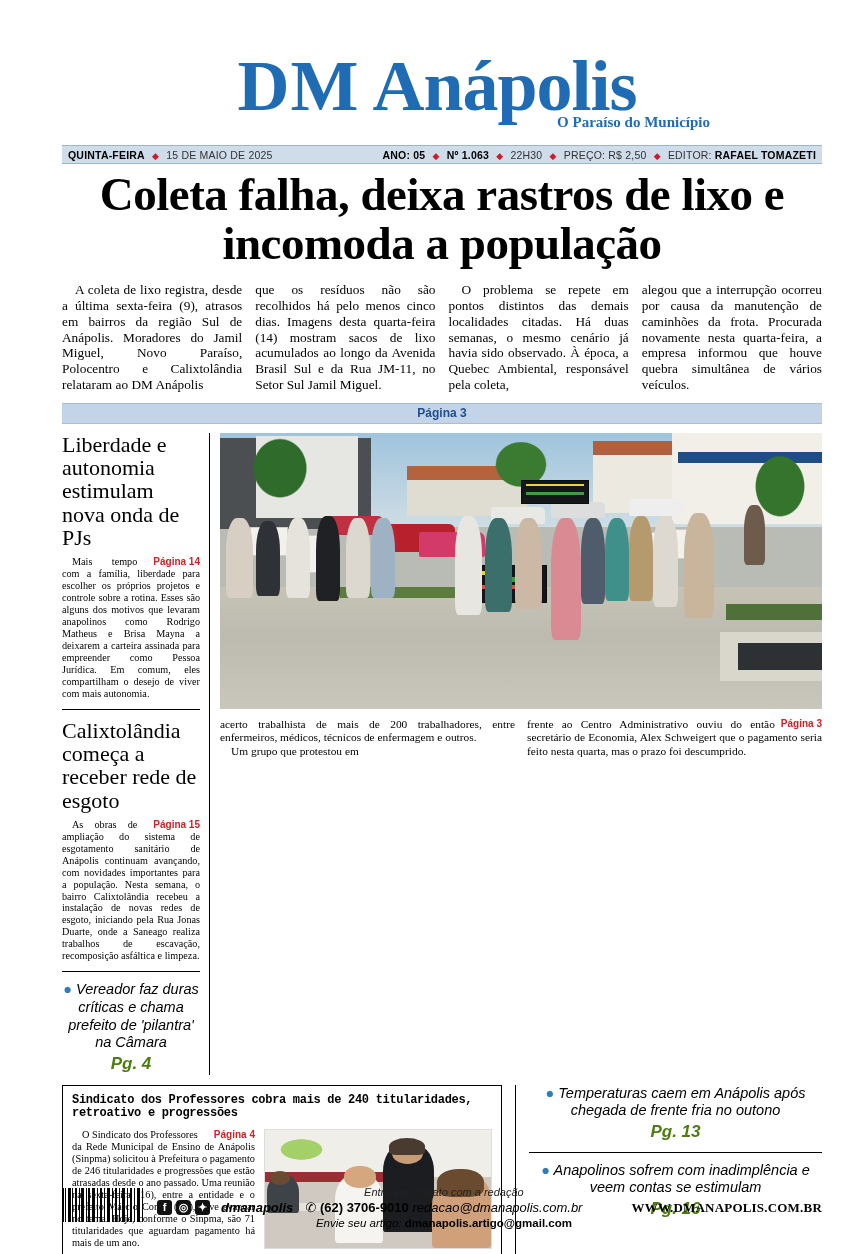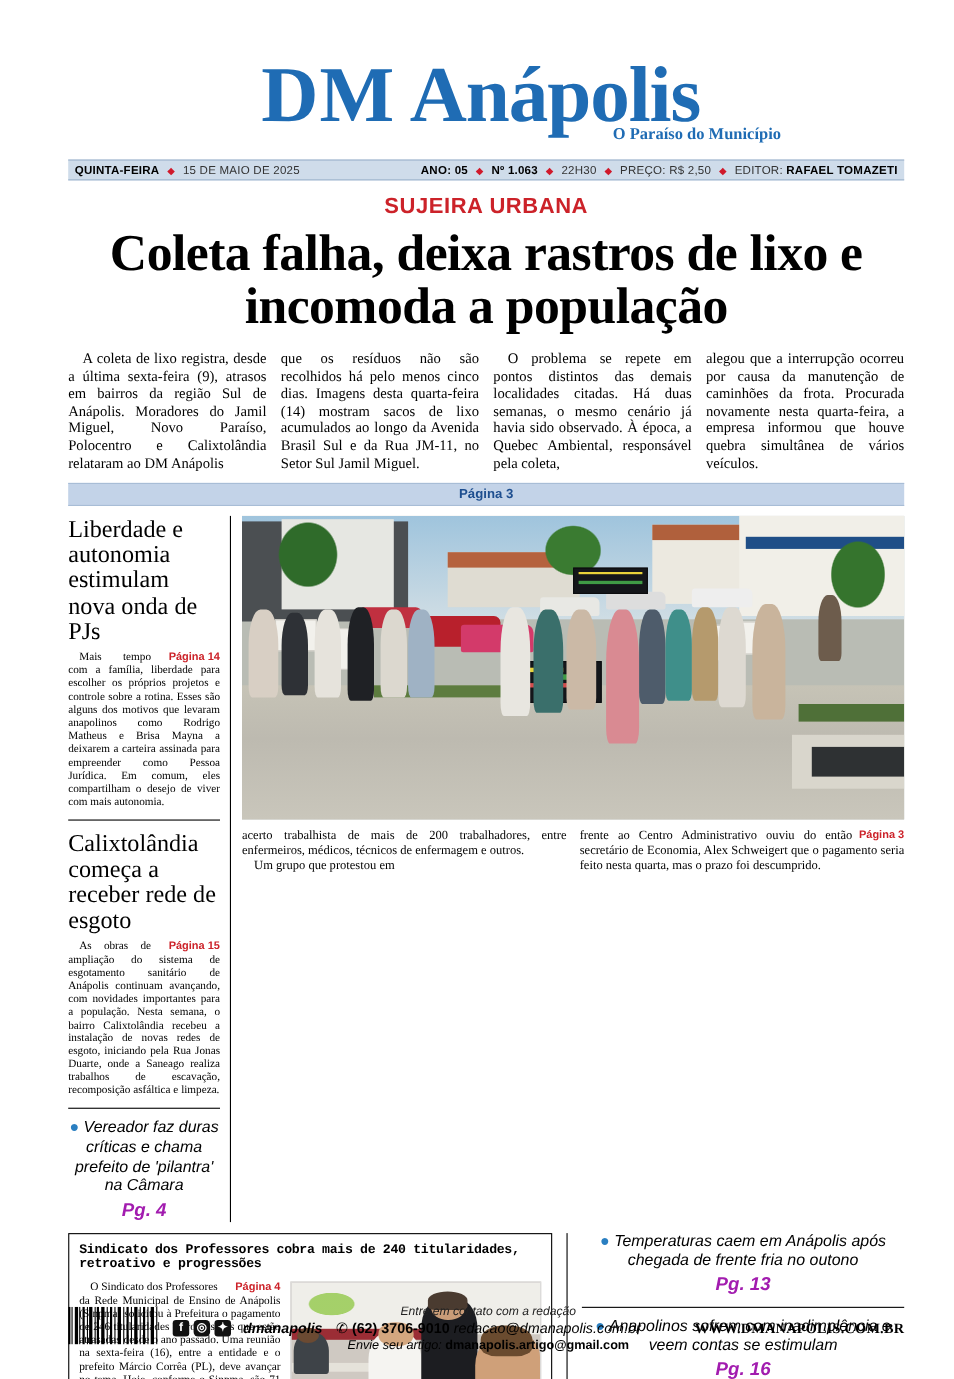--- a/index.html
+++ b/index.html
@@ -48,21 +48,21 @@
   p.small{margin:7px 0 0 0;font-family:"Liberation Serif",serif;font-size:10.2px;line-height:1.17;
           text-align:justify;text-indent:10px;hyphens:auto;}
   .pgref{font-family:"Liberation Sans",sans-serif;font-weight:bold;font-size:10px;color:#cc2229;
          float:right;margin-left:6px;}
 
   hr.thin{border:0;border-top:1px solid #000;margin:9px 0 9px 0;}
 
   .teaser{text-align:center;font-family:"Liberation Sans",sans-serif;font-style:italic;
           font-size:14.5px;line-height:1.22;color:#000;}
   .teaser .dot{color:#2a7fc1;font-style:normal;}
-  .teaser .pg{display:block;font-weight:bold;font-style:italic;color:#a21caf;font-size:17px;margin-top:2px;}
+  .teaser .pg{display:block;font-weight:bold;font-style:italic;color:#4d7c0f;font-size:17px;margin-top:2px;}
 
   
   .photo{position:relative;width:100%;height:276px;overflow:hidden;background:#b9bcb4;}
   .ph-sky{position:absolute;left:0;top:0;width:100%;height:34%;
           background:linear-gradient(#9fc4dd,#cfdde4);}
   .ph-bldgA{position:absolute;left:0;top:2%;width:25%;height:33%;background:#4b4f52;}
   .ph-bldgB{position:absolute;left:6%;top:1%;width:17%;height:30%;background:#e6e7e2;}
   .ph-bldgC{position:absolute;left:31%;top:12%;width:20%;height:18%;background:#dfdcd2;}
   .ph-roofC{position:absolute;left:31%;top:12%;width:20%;height:5%;background:#b5623e;}
   .ph-bldgD{position:absolute;left:62%;top:3%;width:20%;height:26%;background:#ece9e0;}
@@ -178,21 +178,20 @@
         <span>22H30</span>
         <span class="dia">◆</span>
         <span>PREÇO:</span>
         <span>R$ 2,50</span>
         <span class="dia">◆</span>
         <span>EDITOR:</span>
         <b>RAFAEL TOMAZETI</b>
       </div>
     </div>
 
-    <div class="kicker">SUJEIRA URBANA</div>
     <h1 class="lead">Coleta falha, deixa rastros de lixo e incomoda a população</h1>
 
     <div class="cols4">
       <div class="col">
         <p class="body">A coleta de lixo registra, desde a última sexta-feira (9), atrasos em bairros da região Sul de Anápolis. Moradores do Jamil Miguel, Novo Paraíso, Polocentro e Calixtolândia relataram ao DM Anápolis</p>
       </div>
       <div class="col">
         <p class="body cont">que os resíduos não são recolhidos há pelo menos cinco dias. Imagens desta quarta-feira (14) mostram sacos de lixo acumulados ao longo da Avenida Brasil Sul e da Rua JM-11, no Setor Sul Jamil Miguel.</p>
       </div>
       <div class="col">

